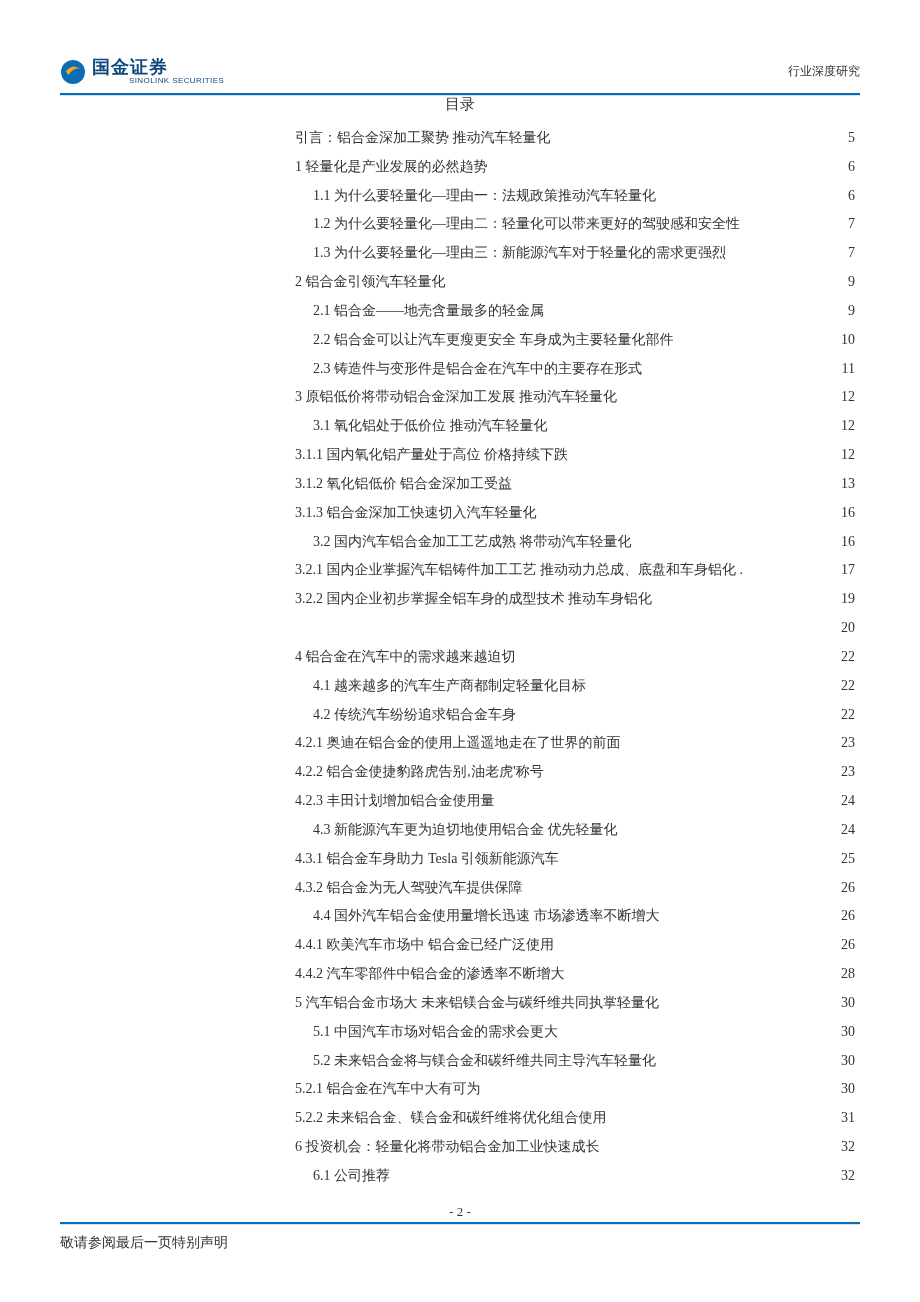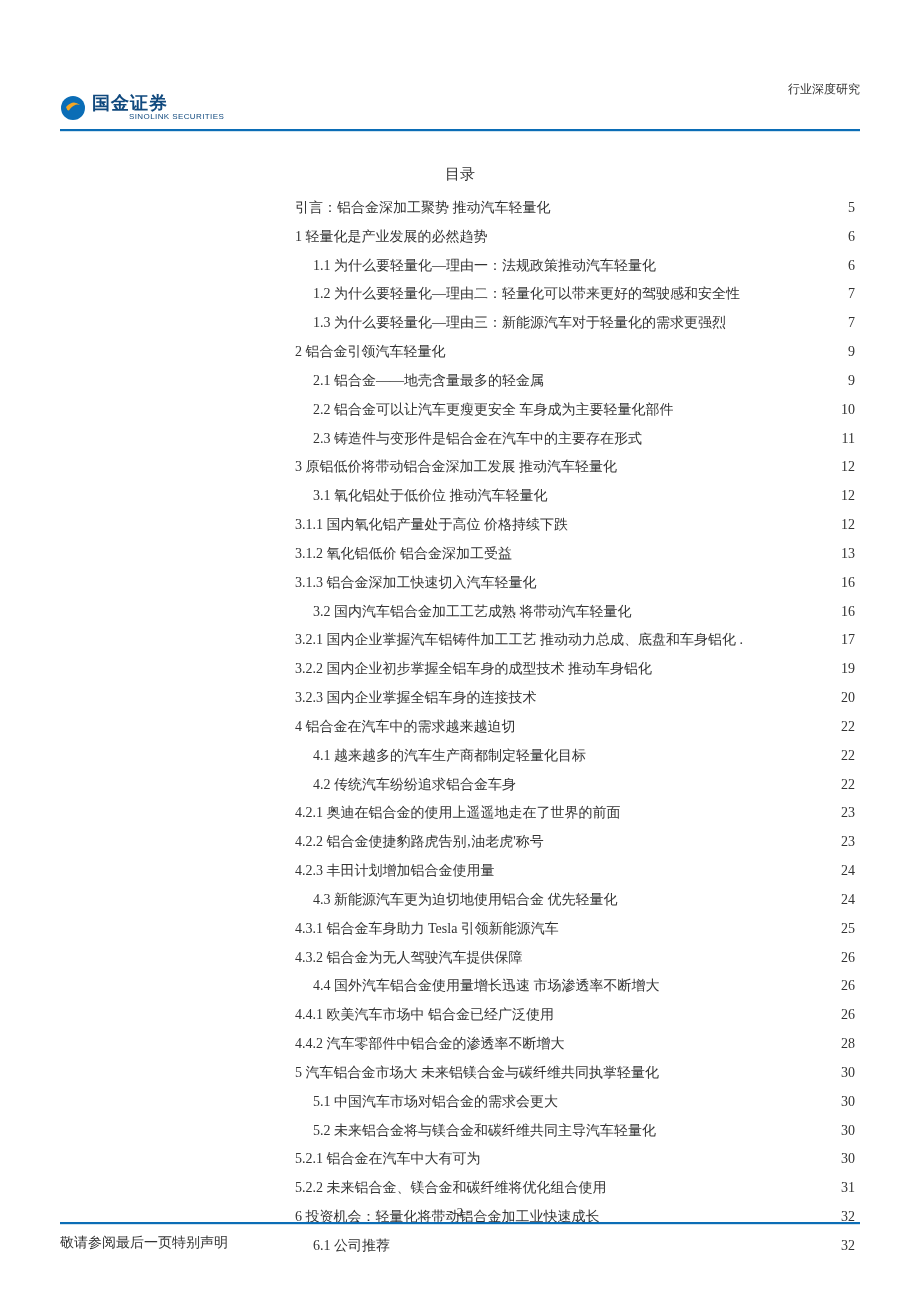--- a/index.html
+++ b/index.html
@@ -19,21 +19,20 @@
   .header {
     display: flex;
     align-items: center;
     justify-content: space-between;
     padding-bottom: 6px;
   }
   .logo-block {
     display: flex;
     align-items: center;
     gap: 6px;
-    margin-top: 36px;
   }
   .logo-mark {
     width: 26px;
     height: 26px;
     position: relative;
   }
   .logo-mark svg { display:block; }
   .logo-text-cn {
     font-family: "SimHei","Microsoft YaHei",sans-serif;
     font-weight: bold;
@@ -54,21 +53,20 @@
     color: #333;
     font-family: "SimSun", serif;
   }
   .hr-line {
     height: 2px;
     background: linear-gradient(to right, #0b6db6, #0b6db6);
     margin-top: 2px;
     box-shadow: 0 1px 0 #cfe3f0;
   }
   .content {
-    padding-top: 34px;
   }
   .toc-title {
     text-align: center;
     font-size: 15px;
     color: #333;
     margin-bottom: 10px;
     font-family: "SimSun", serif;
   }
   .toc {
     width: 560px;
@@ -233,21 +231,20 @@
           <span class="toc-label">3.2.1 国内企业掌握汽车铝铸件加工工艺 推动动力总成、底盘和车身铝化 . </span>
           <span class="toc-dots"></span>
           <span class="toc-page"> 17</span>
         </div>
         <div class="toc-row lvl3">
           <span class="toc-label">3.2.2 国内企业初步掌握全铝车身的成型技术 推动车身铝化 </span>
           <span class="toc-dots"></span>
           <span class="toc-page"> 19</span>
         </div>
         <div class="toc-row lvl3">
-          <span class="toc-label">3.2.3 国内企业掌握全铝车身的连接技术 </span>
           <span class="toc-dots"></span>
           <span class="toc-page"> 20</span>
         </div>
         <div class="toc-row lvl1">
           <span class="toc-label">4 铝合金在汽车中的需求越来越迫切 </span>
           <span class="toc-dots"></span>
           <span class="toc-page"> 22</span>
         </div>
         <div class="toc-row lvl2">
           <span class="toc-label">4.1 越来越多的汽车生产商都制定轻量化目标 </span>

